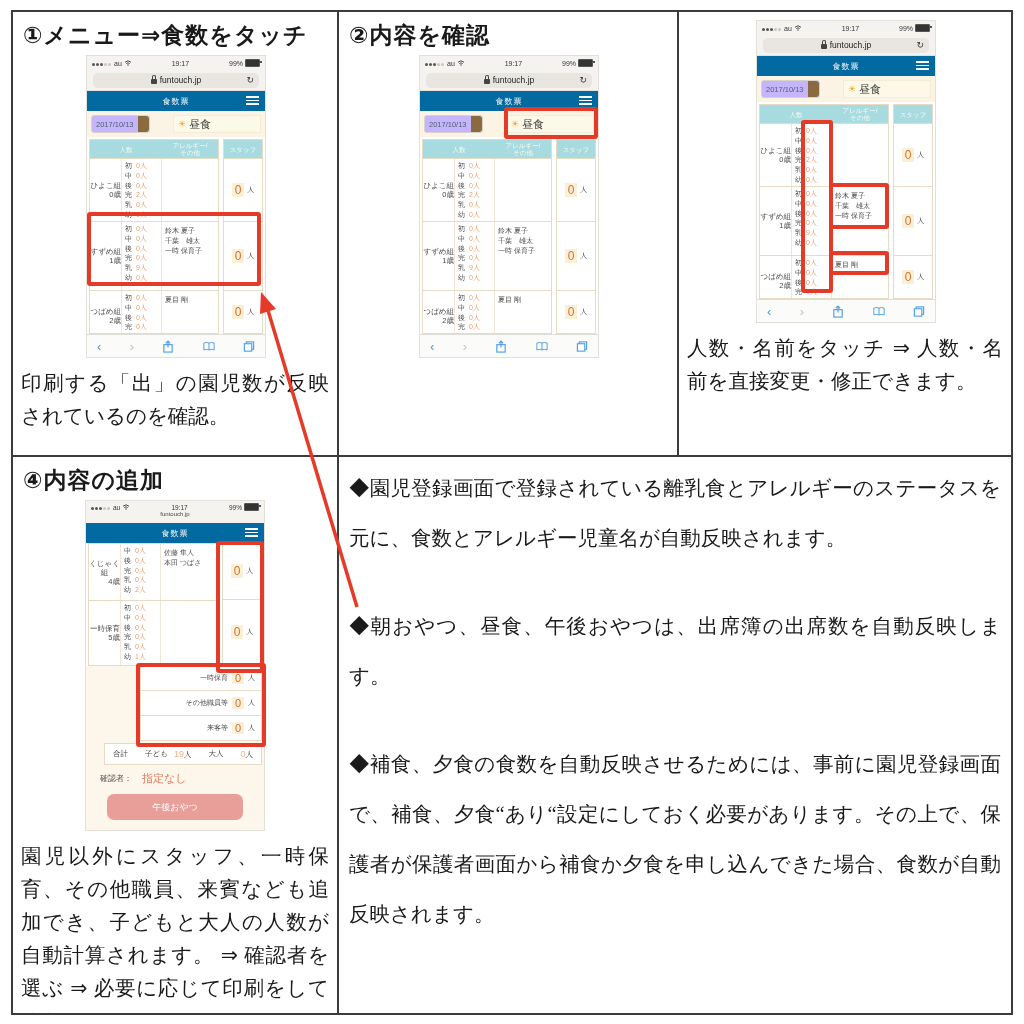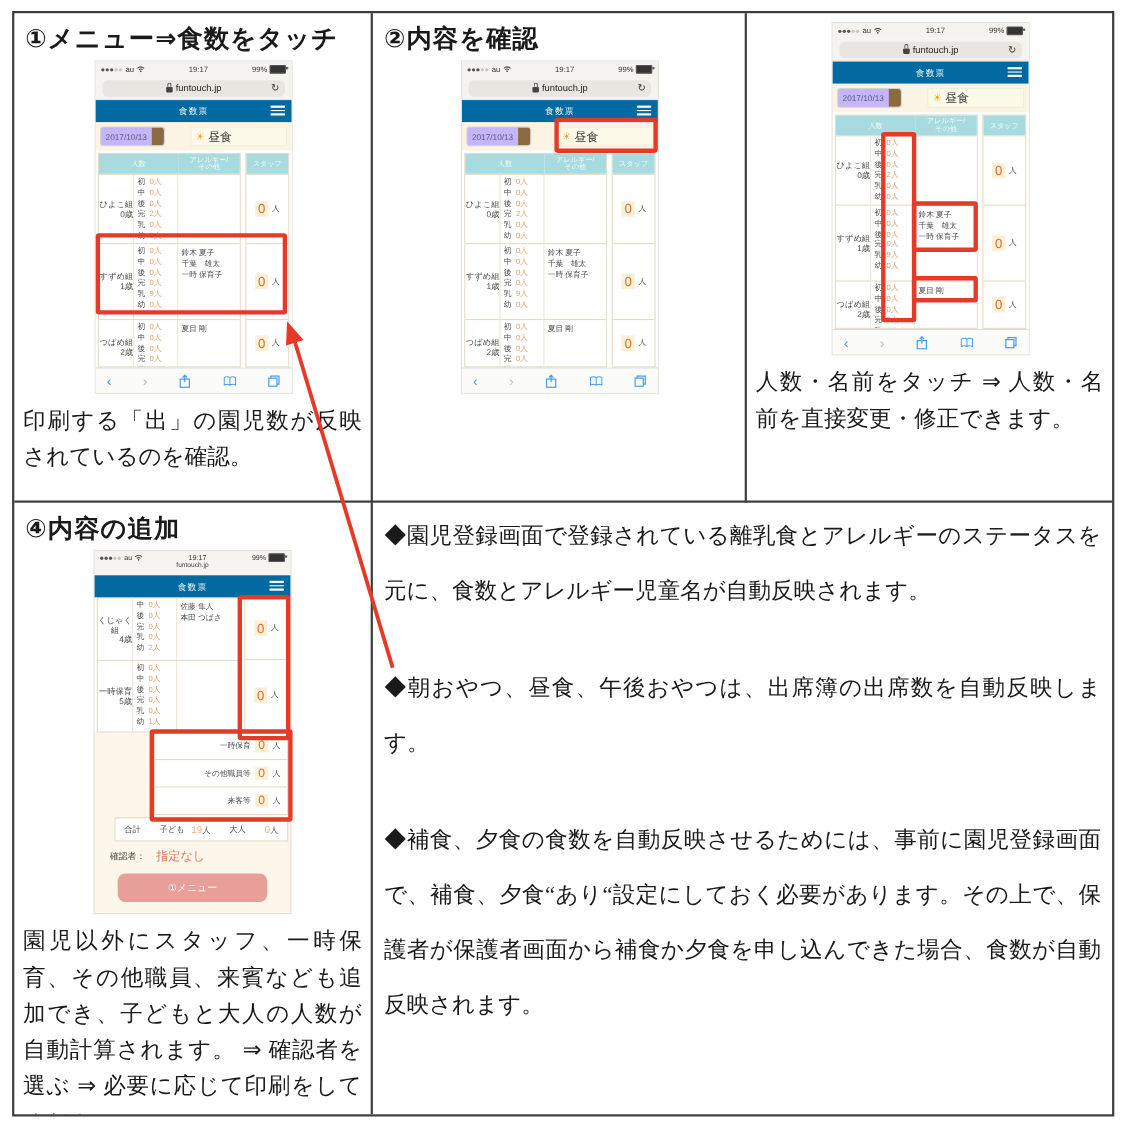--- a/index.html
+++ b/index.html
@@ -839,21 +839,21 @@
           <span><span class="tot-v">19</span><span>人</span></span>
         <span class="tot-sp"></span>
         <span>大人</span>
           <span class="tot-sp"></span>
           <span><span class="tot-v">0</span><span>人</span></span>
       </div>
       <div class="p4-conf">
         <span class="conf-l">確認者：</span>
         <span class="conf-v">指定なし</span>
       </div>
-      <button class="print-btn">①メニュー</button>
+      <button class="print-btn">午後おやつ</button>
       <div class="ov ov-staff"></div>
       <div class="ov ov-extras"></div>
     </div>
 
     <div class="caption">園児以外にスタッフ、一時保育、その他職員、来賓なども追加でき、子どもと大人の人数が自動計算されます。 ⇒ 確認者を選ぶ ⇒ 必要に応じて印刷をしてください。</div>
   </div>
 
   <div class="cell last-col last-row notes-cell">
     <div class="notes-b">◆園児登録画面で登録されている離乳食とアレルギーのステータスを元に、食数とアレルギー児童名が自動反映されます。</div>
     <div class="notes-b">◆朝おやつ、昼食、午後おやつは、出席簿の出席数を自動反映します。</div>

